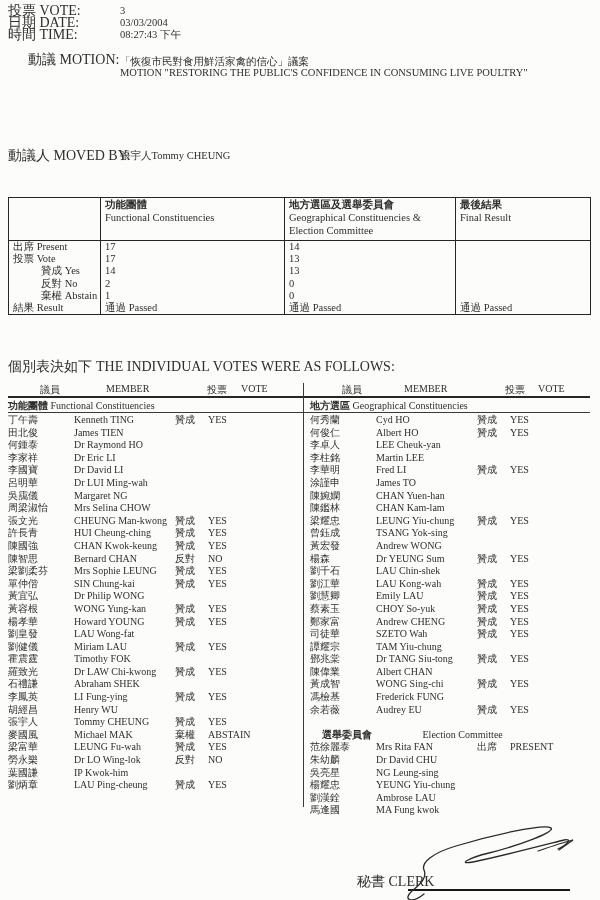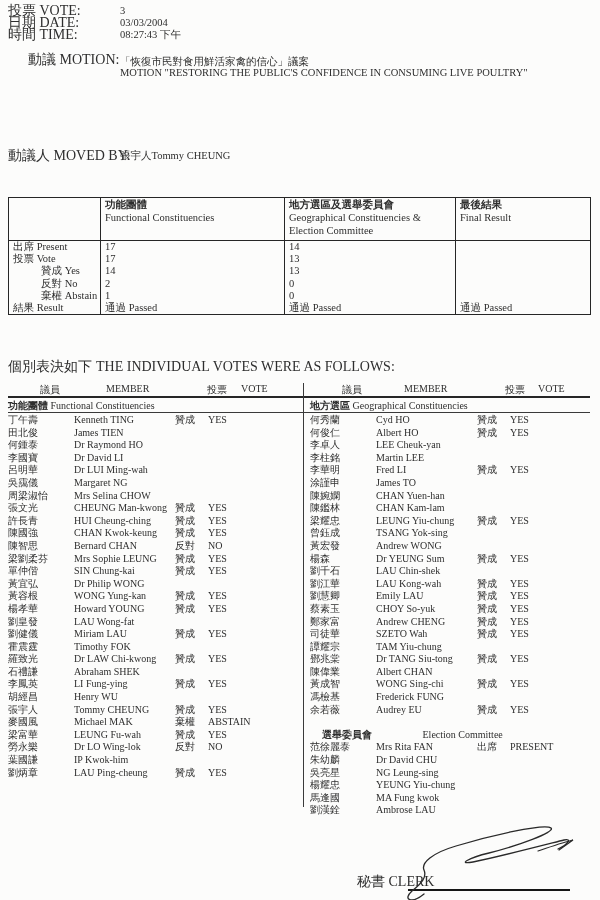--- a/index.html
+++ b/index.html
@@ -175,20 +175,26 @@
           <span class="f-vzh"></span>
           <span class="f-ven"></span>
         </div>
         <div class="vrow">
           <span class="f-zh">何鍾泰</span>
           <span class="f-en">Dr Raymond HO</span>
           <span class="f-vzh"></span>
           <span class="f-ven"></span>
         </div>
         <div class="vrow">
+          <span class="f-zh">李家祥</span>
+          <span class="f-en">Dr Eric LI</span>
+          <span class="f-vzh"></span>
+          <span class="f-ven"></span>
+        </div>
+        <div class="vrow">
           <span class="f-zh">李國寶</span>
           <span class="f-en">Dr David LI</span>
           <span class="f-vzh"></span>
           <span class="f-ven"></span>
         </div>
         <div class="vrow">
           <span class="f-zh">呂明華</span>
           <span class="f-en">Dr LUI Ming-wah</span>
           <span class="f-vzh"></span>
           <span class="f-ven"></span>
@@ -503,28 +509,28 @@
           <span class="f-vzh"></span>
           <span class="f-ven"></span>
         </div>
         <div class="vrow">
           <span class="f-zh">楊耀忠</span>
           <span class="f-en">YEUNG Yiu-chung</span>
           <span class="f-vzh"></span>
           <span class="f-ven"></span>
         </div>
         <div class="vrow">
+          <span class="f-zh">劉漢銓</span>
+          <span class="f-en">Ambrose LAU</span>
+          <span class="f-vzh"></span>
+          <span class="f-ven"></span>
+        </div>
+        <div class="vrow">
           <span class="f-zh">馬逢國</span>
           <span class="f-en">MA Fung kwok</span>
-          <span class="f-vzh"></span>
-          <span class="f-ven"></span>
-        </div>
-        <div class="vrow">
-          <span class="f-zh">劉漢銓</span>
-          <span class="f-en">Ambrose LAU</span>
           <span class="f-vzh"></span>
           <span class="f-ven"></span>
         </div>
       </div>
   </div>
 
   <div class="abs lbl" style="left:357px;top:876px;">秘書 CLERK</div>
   <div class="sig-line"></div>
   <svg class="sig-svg" width="195" height="80" viewBox="0 0 195 80">
     <path d="M28,74 C16,84 6,80 16,71 C26,63 31,57 28,50 C25,43 36,33 60,26 C92,16 149,3 155,8 C160,12 121,26 93,33 C72,38 61,45 77,42 C102,37 152,24 168,20 C177,18 171,25 162,29" fill="none" stroke="#2a2a2a" stroke-width="1.3" stroke-linecap="round"></path>

